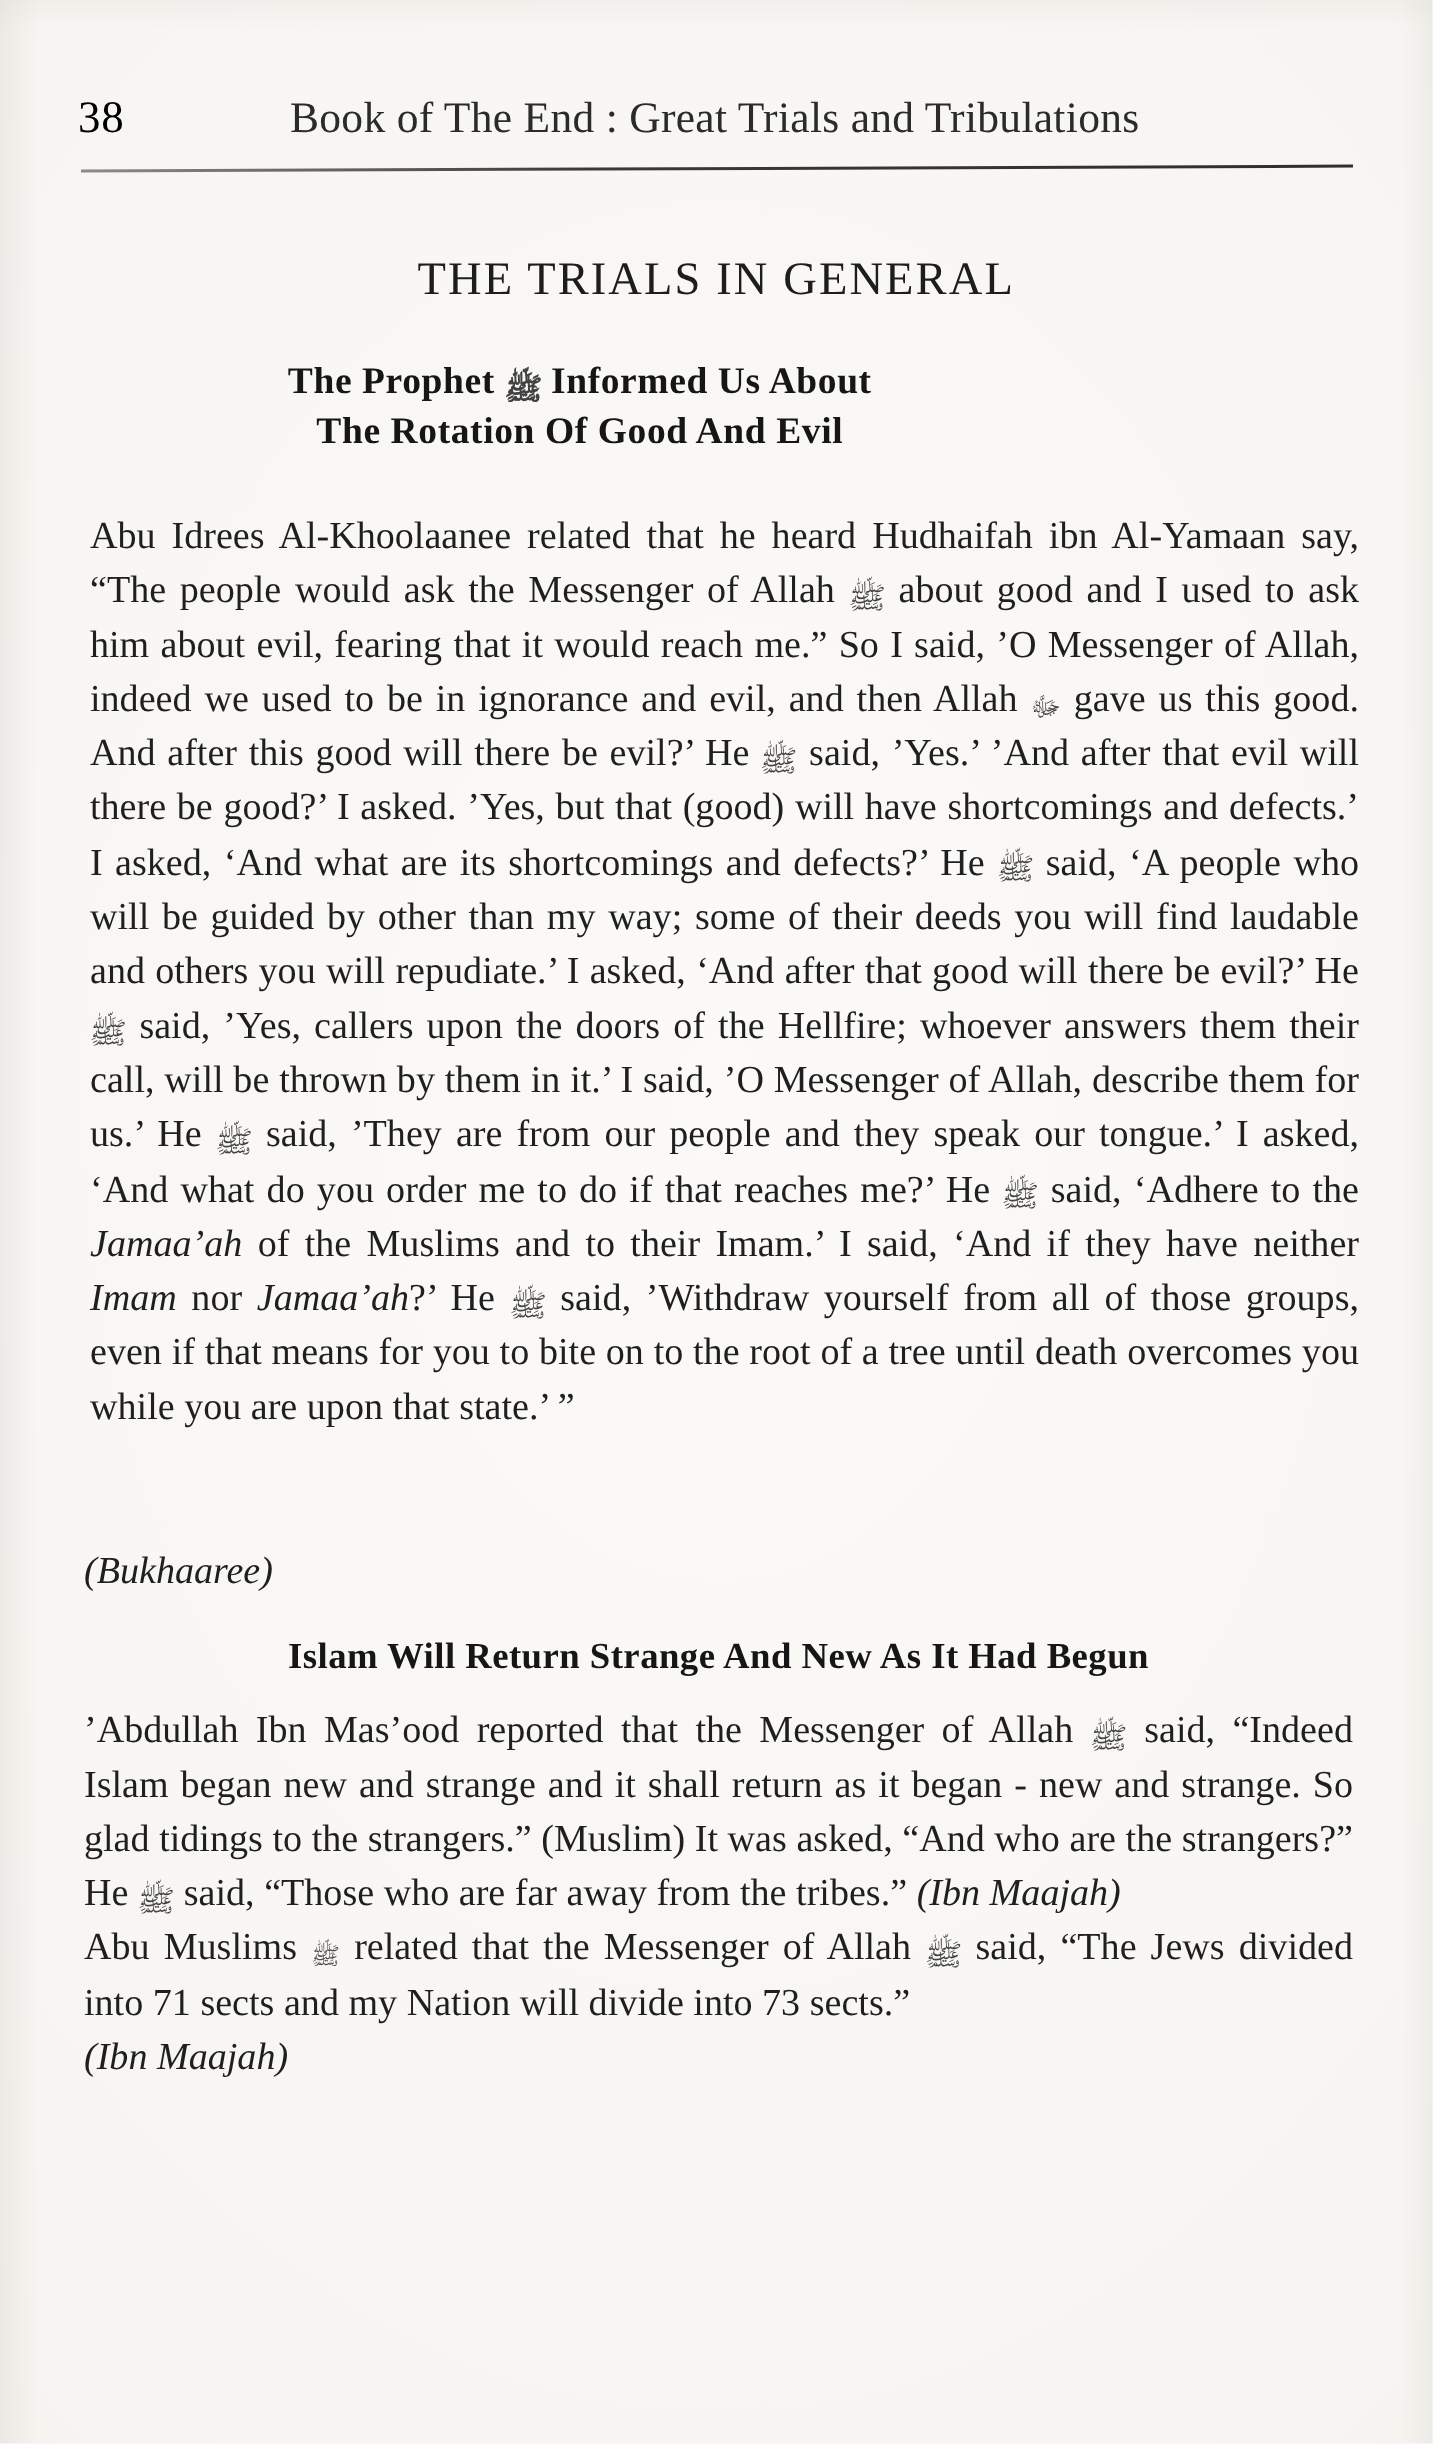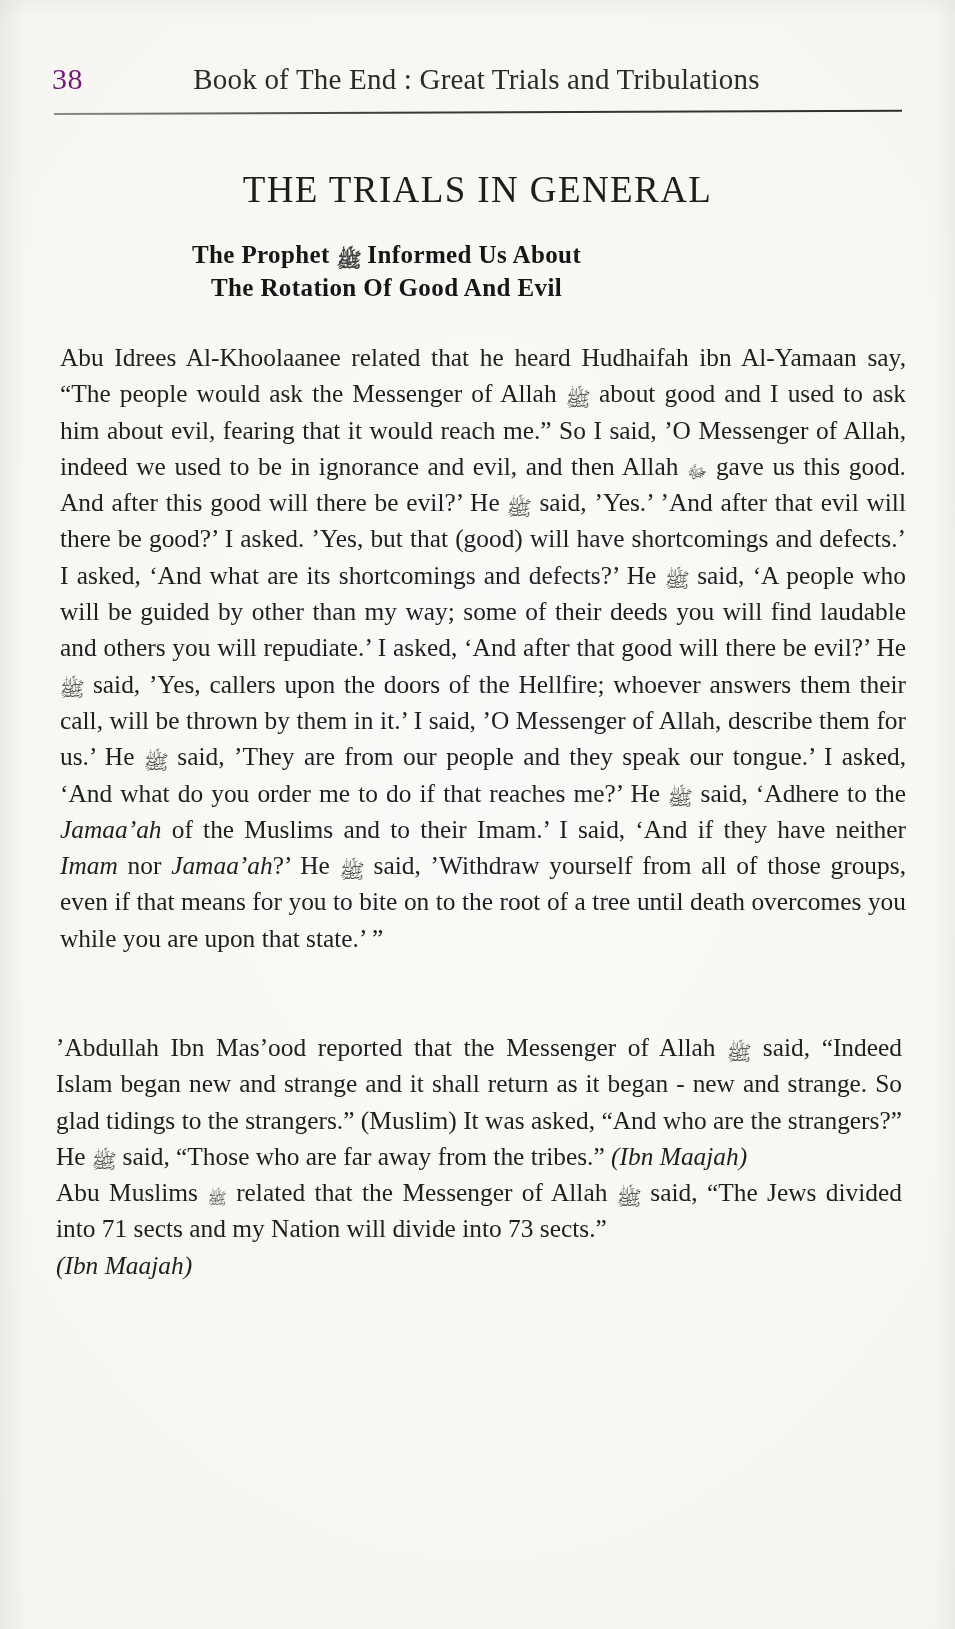--- a/index.html
+++ b/index.html
@@ -44,21 +44,21 @@
     position: absolute;
     left: 52px;
     top: 62px;
     width: 800px;
     display: flex;
     align-items: baseline;
   }
   .folio {
     font-size: 30px;
     letter-spacing: 0.5px;
-    color: #701a75;
+    color: #000000;
   }
   .running-title {
     flex: 1;
     text-align: center;
     font-size: 29px;
     letter-spacing: 0.2px;
     color: #2b2b2b;
     margin-left: 18px;
     white-space: nowrap;
   }
@@ -72,21 +72,21 @@
     transform: rotate(-0.22deg);
     transform-origin: left center;
   }
 
   
   .chapter-title {
     position: absolute;
     left: 0; top: 168px;
     width: 955px;
     text-align: center;
-    font-size: 37px;
+    font-size: 31px;
     letter-spacing: 1.4px;
     color: #1d1d1d;
   }
   .subtitle {
     position: absolute;
     left: 0; top: 238px;
     width: 773px;
     text-align: center;
     font-weight: bold;
     font-size: 25px;
@@ -200,21 +200,25 @@
     <span>of the Muslims and to their Imam.’ I said, ‘And if they have neither</span>
     <span class="ital">Imam</span>
     <span>nor</span>
     <span class="ital">Jamaa’ah</span><span>?’ He</span>
     <span class="hon hon-saw">ﷺ</span>
     <span>said, ’Withdraw yourself from all of those groups, even if that means for you to bite on to the root of a tree until death overcomes you while you are upon that state.’ ”</span>
   </div>
 
   <div class="stack after-p1">
 
-
+    <div class="para">
+      <span class="src">(Bukhaaree)</span>
+    </div>
+
+    <div class="section-heading gap-heading-2">Islam Will Return Strange And New As It Had Begun</div>
 
     <div class="para">
       <span>’Abdullah Ibn Mas’ood reported that the Messenger of Allah</span>
       <span class="hon hon-saw">ﷺ</span>
       <span>said, “Indeed Islam began new and strange and it shall return as it began - new and strange. So glad tidings to the strangers.” (Muslim) It was asked, “And who are the strangers?” He</span>
       <span class="hon hon-saw">ﷺ</span>
       <span>said, “Those who are far away from the tribes.”</span>
       <span class="src">(Ibn Maajah)</span>
     </div>
 

